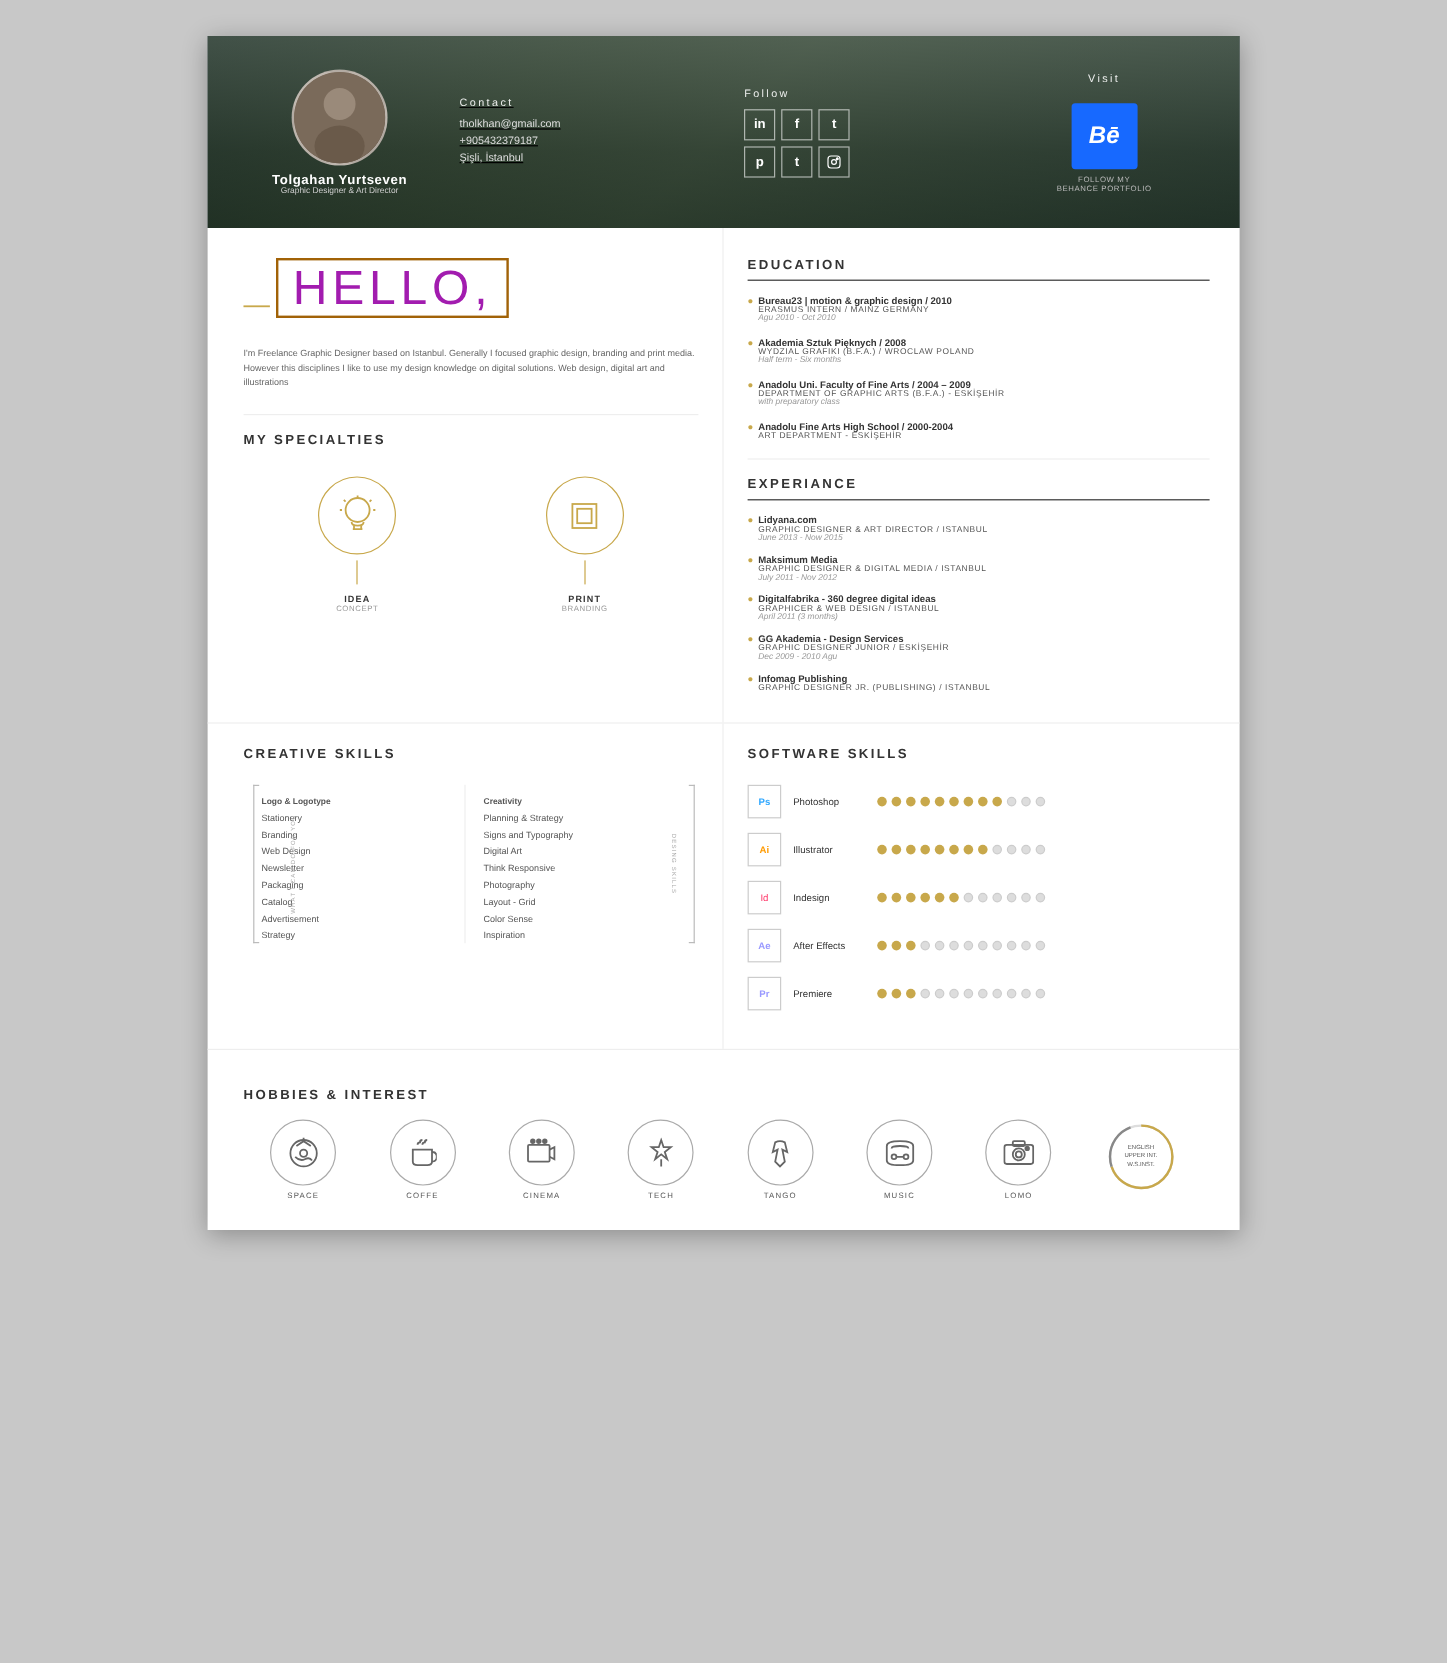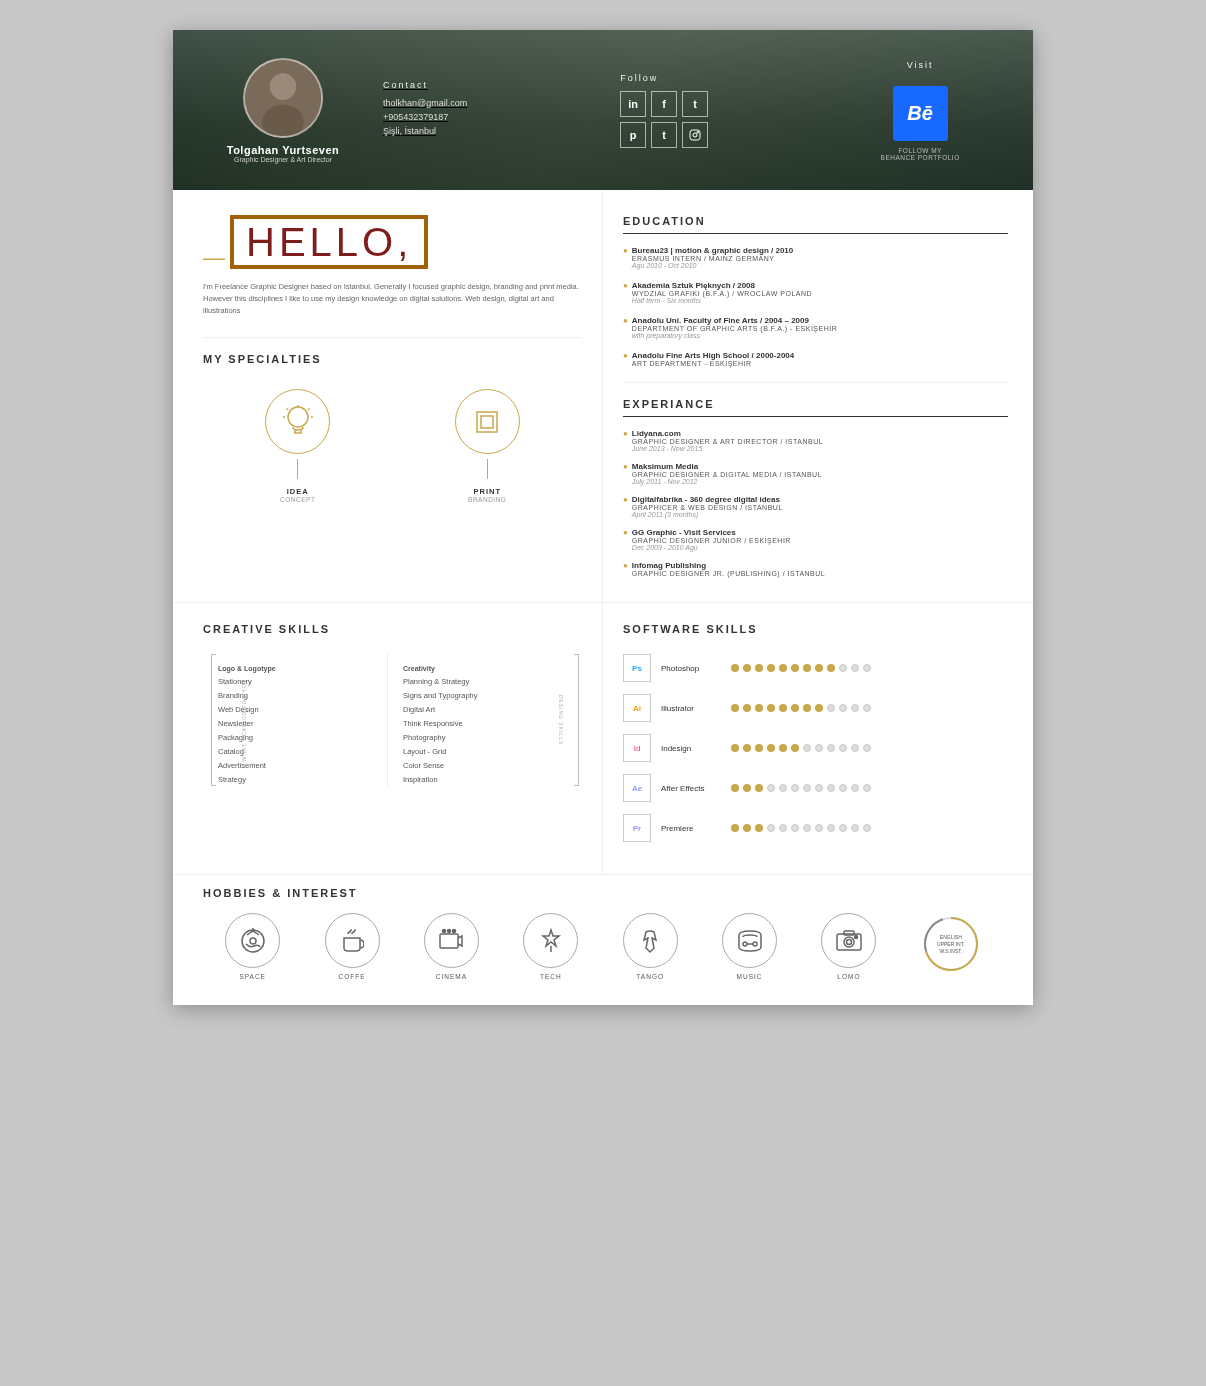--- a/index.html
+++ b/index.html
@@ -141,21 +141,21 @@
     .behance-label {
       color: #ccc;
       font-size: 7px;
       text-align: center;
       letter-spacing: 1px;
     }
 
     
     .hello-section { margin-bottom: 20px; }
     .hello-bio {
-      margin-top: 12px;
+      margin-top: 24px;
       font-size: 7.5px;
       color: #666;
       line-height: 1.6;
       margin-bottom: 10px;
     }
 
     
     .section-title {
       font-size: 11px;
       font-weight: bold;
@@ -389,21 +389,21 @@
     </div>
   </div>
 
   <div class="two-col-layout">
 
     <div style="padding: 25px 20px 15px 30px; border-right: 1px solid #eee;">
 
       <div class="hello-section">
         <div style="display:flex; align-items:flex-end; margin-bottom:10px;">
           <span style="color:#c8a84b; font-size:22px; margin-right:5px; line-height:1;">—</span>
-          <div style="color:#7f1d1d; font-size:40px; font-weight:300; letter-spacing:4px; line-height:1; border: 4px solid #a16207; padding: 3px 12px;">HELLO,</div>
+          <div style="color:#a21caf; font-size:40px; font-weight:300; letter-spacing:4px; line-height:1; border: 2px solid #a16207; padding: 3px 12px;">HELLO,</div>
         </div>
         <p class="hello-bio">I'm Freelance Graphic Designer based on Istanbul. Generally I focused graphic design, branding and print media. However this disciplines I like to use my design knowledge on digital solutions. Web design, digital art and illustrations</p>
       </div>
 
       <hr class="divider-line">
 
       <div class="specialties-section">
         <div class="section-title">MY SPECIALTIES</div>
         <div class="specialty-icons">
 
@@ -529,21 +529,21 @@
               <div class="exp-role">GRAPHICER &amp; WEB DESIGN / ISTANBUL</div>
               <div class="exp-date">April 2011 (3 months)</div>
             </div>
           </div>
         </div>
 
         <div class="exp-item">
           <div class="edu-item-row">
             <span class="edu-dot">●</span>
             <div>
-              <div class="exp-company">GG Graphic - Visit Services</div>
+              <div class="exp-company">GG Akademia - Design Services</div>
               <div class="exp-role">GRAPHIC DESIGNER JUNIOR / ESKİŞEHİR</div>
               <div class="exp-date">Dec 2009 - 2010 Agu</div>
             </div>
           </div>
         </div>
 
         <div class="exp-item">
           <div class="edu-item-row">
             <span class="edu-dot">●</span>
             <div>
@@ -697,21 +697,21 @@
           <div class="dot dot-empty"></div>
           <div class="dot dot-empty"></div>
           <div class="dot dot-empty"></div>
         </div>
       </div>
 
     </div>
 
   </div>
 
-  <div style="border-top:1px solid #eee; padding: 12px 30px 25px;">
+  <div style="border-top:1px solid #eee; padding: 32px 30px 25px;">
     <div class="section-title" style="margin-bottom:10px;">HOBBIES &amp; INTEREST</div>
     <div style="display:flex; justify-content:space-around; align-items:center; margin-top:10px;">
 
       <div class="hobby-item">
         <div class="hobby-circle">
           <svg width="26" height="26" viewBox="0 0 26 26" fill="none" stroke="#666" stroke-width="1.5">
             <circle cx="13" cy="13" r="11"></circle>
             <line x1="13" y1="2" x2="13" y2="0"></line>
             <path d="M7 7 L13 3 L19 7"></path>
             <circle cx="13" cy="13" r="3"></circle>

